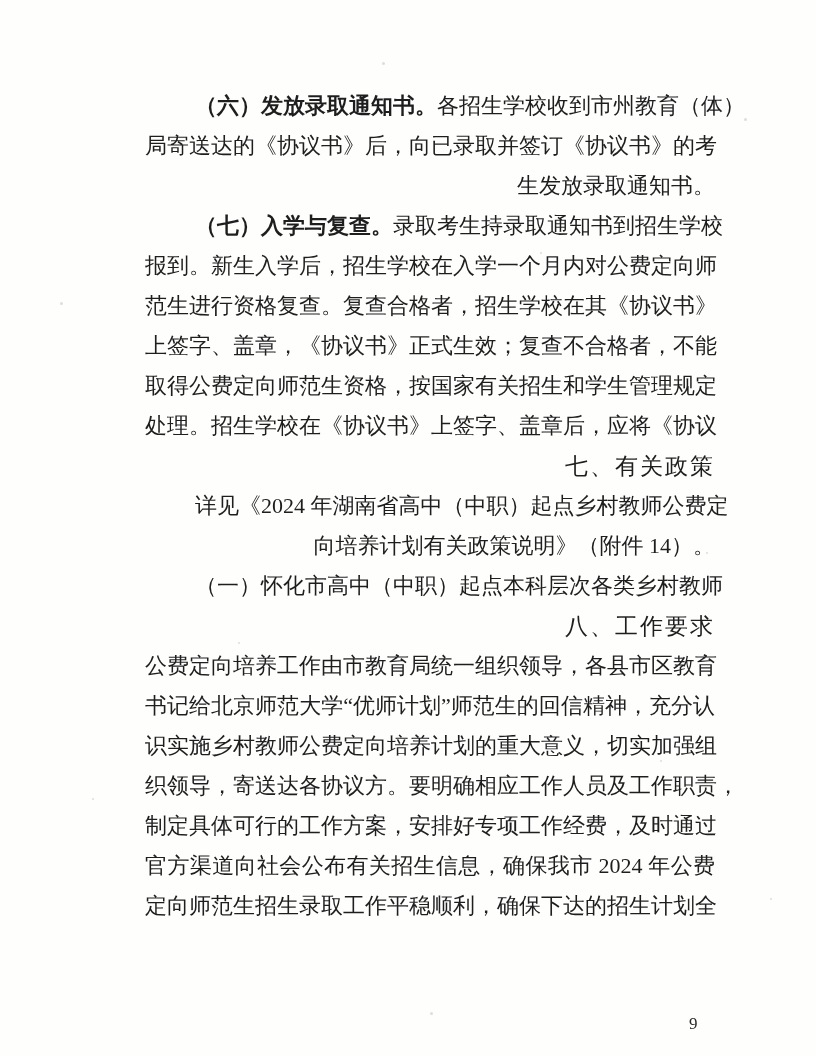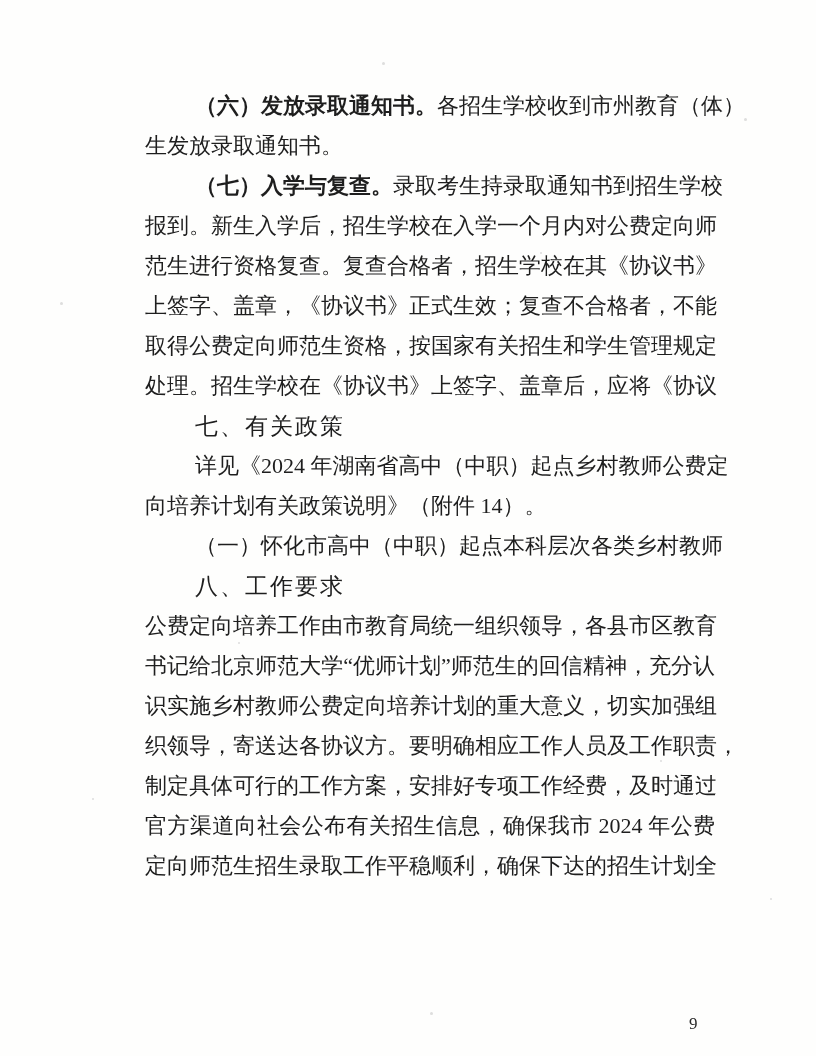--- a/index.html
+++ b/index.html
@@ -20,21 +20,21 @@
     position: absolute;
     left: 145px;
     top: 86px;
     width: 570px;
   }
   .line {
     height: 40px;
     line-height: 40px;
     font-size: 22px;
     white-space: nowrap;
-    text-align: left;
+    text-align: right;
   }
   .line.fill {
     text-align: justify;
     text-align-last: justify;
   }
   .line.indent {
     padding-left: 50px;
   }
   .line.indent.fill {
     
@@ -70,20 +70,21 @@
   }
 </style>
 </head>
 <body>
 
 <div class="page">
 
   <div class="doc">
 
     <div class="line indent fill"><span class="lead">（六）发放录取通知书。</span><span>各招生学校收到市州教育（体）</span></div>
+    <div class="line fill"><span>局寄送达的《协议书》后，向已录取并签订《协议书》的考</span></div>
     <div class="line"><span>生发放录取通知书。</span></div>
 
     <div class="line indent fill"><span class="lead">（七）入学与复查。</span><span>录取考生持录取通知书到招生学校</span></div>
     <div class="line fill"><span>报到。新生入学后，招生学校在入学一个月内对公费定向师</span></div>
     <div class="line fill"><span>范生进行资格复查。复查合格者，招生学校在其《协议书》</span></div>
     <div class="line fill"><span>上签字、盖章，《协议书》正式生效；复查不合格者，不能</span></div>
     <div class="line fill"><span>取得公费定向师范生资格，按国家有关招生和学生管理规定</span></div>
     <div class="line fill"><span>处理。招生学校在《协议书》上签字、盖章后，应将《协议</span></div>
 
     <div class="line indent heading"><span>七、有关政策</span></div>

